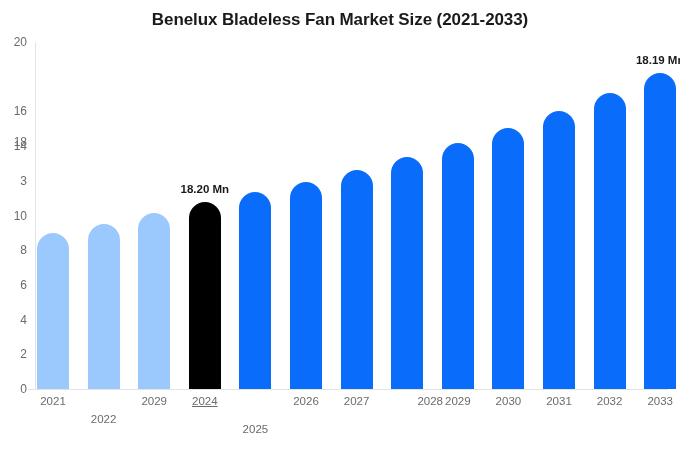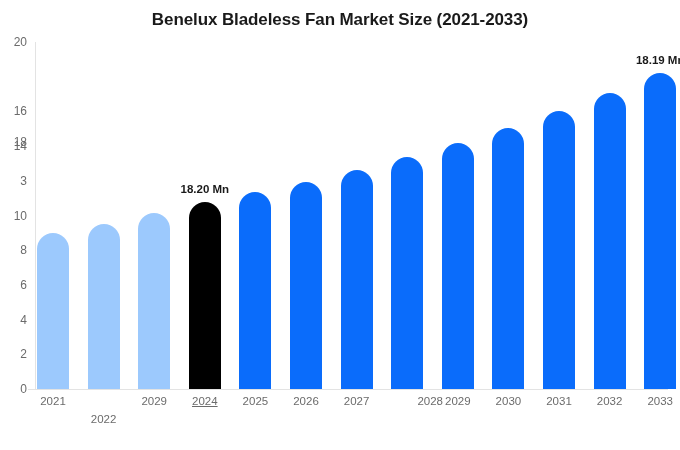--- a/index.html
+++ b/index.html
@@ -161,21 +161,21 @@
       <div class="bar" style="left: 557.6px; width: 32px; height: 295.991px; background: rgb(10, 108, 251);"></div>
       <div class="bar" style="left: 608.2px; width: 32px; height: 315.596px; background: rgb(10, 108, 251);"></div>
     </div>
 
 
 <div class="x-label" style="left: 53px;">2021</div>
     <div class="x-label" style="left: 103.6px; margin-top: 18px;">2022</div>
     <div class="x-label" style="left: 154.2px;">2029</div>
     <div class="x-label" style="left: 204.8px; text-decoration: underline;">2024</div>
     <div class="value-label" style="left: 204.8px; top: 183.62px;">18.20 Mn</div>
-    <div class="x-label" style="left: 255.4px;">2025</div>
+    <div class="x-label" style="left: 255.4px; margin-top: 28px;">2025</div>
     <div class="x-label" style="left: 306px;">2026</div>
     <div class="x-label" style="left: 356.6px;">2027</div>
     <div class="x-label" style="left: 407.2px; margin-left: 23px;">2028</div>
     <div class="x-label" style="left: 457.8px;">2029</div>
     <div class="x-label" style="left: 508.4px;">2030</div>
     <div class="x-label" style="left: 559px;">2031</div>
     <div class="x-label" style="left: 609.6px;">2032</div>
     <div class="x-label" style="left: 660.2px;">2033</div>
     <div class="value-label" style="left: 660.2px; top: 55.4035px;">18.19 Mn</div>
   </div>

